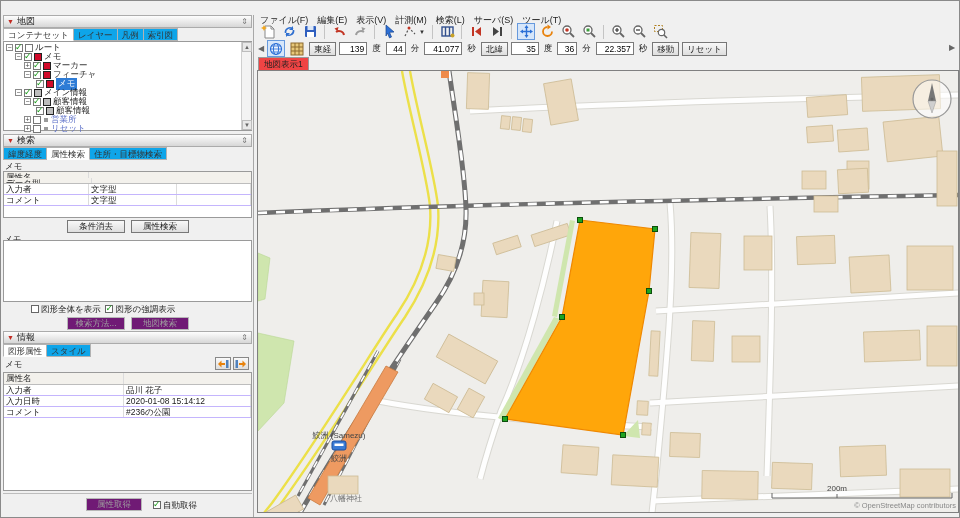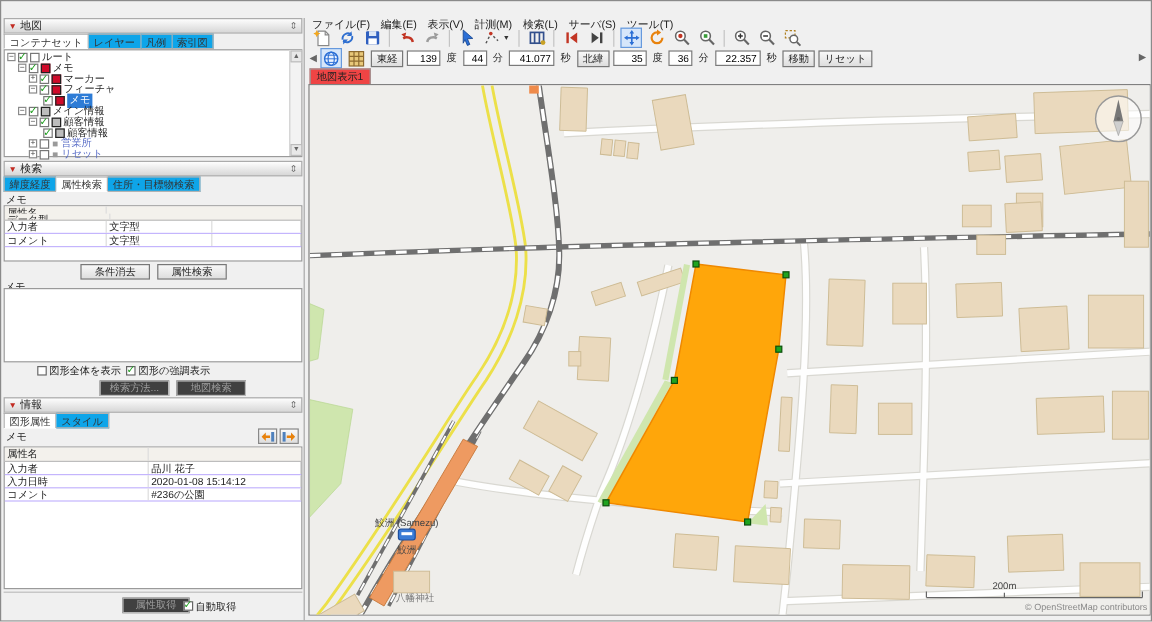--- a/index.html
+++ b/index.html
@@ -35,21 +35,21 @@
   .bluetxt{color:#5b6fc8;}
   .vsb{position:absolute;width:10px;background:#f3f3f3;border-left:1px solid #cfcfcf;}
   .vsb .ar{position:absolute;left:0;width:10px;height:10px;background:#e8e8e8;border:1px solid #bcbcbc;font-size:6px;color:#666;text-align:center;line-height:9px;}
   
   .gt{position:absolute;background:#fff;border:1px solid #9a9a9a;font-size:8.5px;color:#222;}
   .gt-row{display:flex;height:11px;border-bottom:1px solid #c4b5fd;}
   .gt-row.hdr{background:#f3f1ec;border-bottom:1px solid #bdbdbd;height:12px;flex-direction:column;}
   .gt-cell{border-right:1px solid #dcdcdc;padding:0 2px;overflow:hidden;white-space:nowrap;line-height:11px;}
   
   .btn{position:absolute;height:13px;background:linear-gradient(#f8f8f8,#dedede);border:1px solid #777;font-size:8.5px;line-height:11px;text-align:center;color:#222;padding:0 5px;}
-  .btn.disabled{color:#9f9f9f;border-color:#b7b7b7;background:#404040;margin-left:16px;}
+  .btn.disabled{color:#9f9f9f;border-color:#b7b7b7;background:#701a75;}
   .chk{display:inline-block;width:8px;height:8px;border:1px solid #666;background:#fff;position:relative;vertical-align:-1px;margin-right:2px;}
   .chk.checked::after{content:"✓";color:#1c9e1c;font-weight:bold;font-size:9px;position:absolute;left:-1px;top:-3px;}
   .smalltext{font-size:8.5px;color:#222;}
   
   .tbar{display:flex;align-items:center;gap:3px;}
   .ti{width:18px;height:17px;display:flex;align-items:center;justify-content:center;flex:none;}
   .ti.active{background:#d6e6fa;border:1px solid #6699dd;}
   .tsep{width:1px;height:14px;background:#c4c4c4;margin:0 2px;flex:none;}
   .fld{height:13px;border:1px solid #7a7a7a;background:#fff;font-size:8.5px;text-align:right;padding:0 2px;}
   .unit{font-size:8.5px;color:#222;margin:0 2px;}

